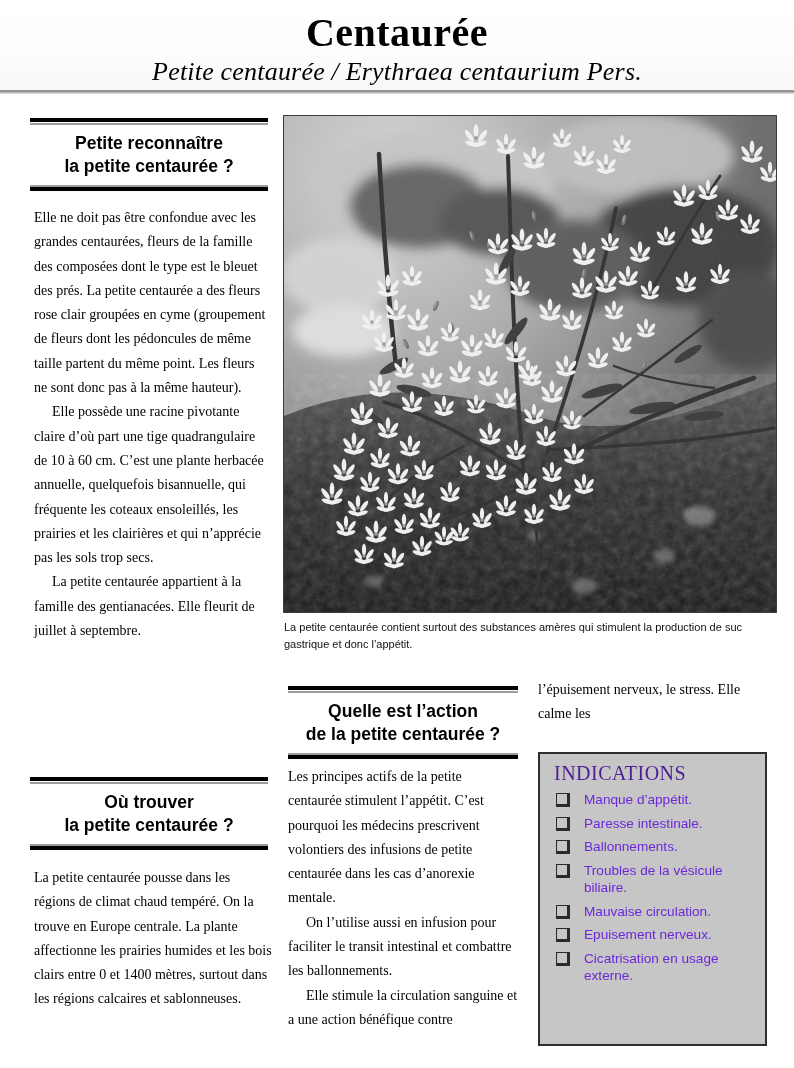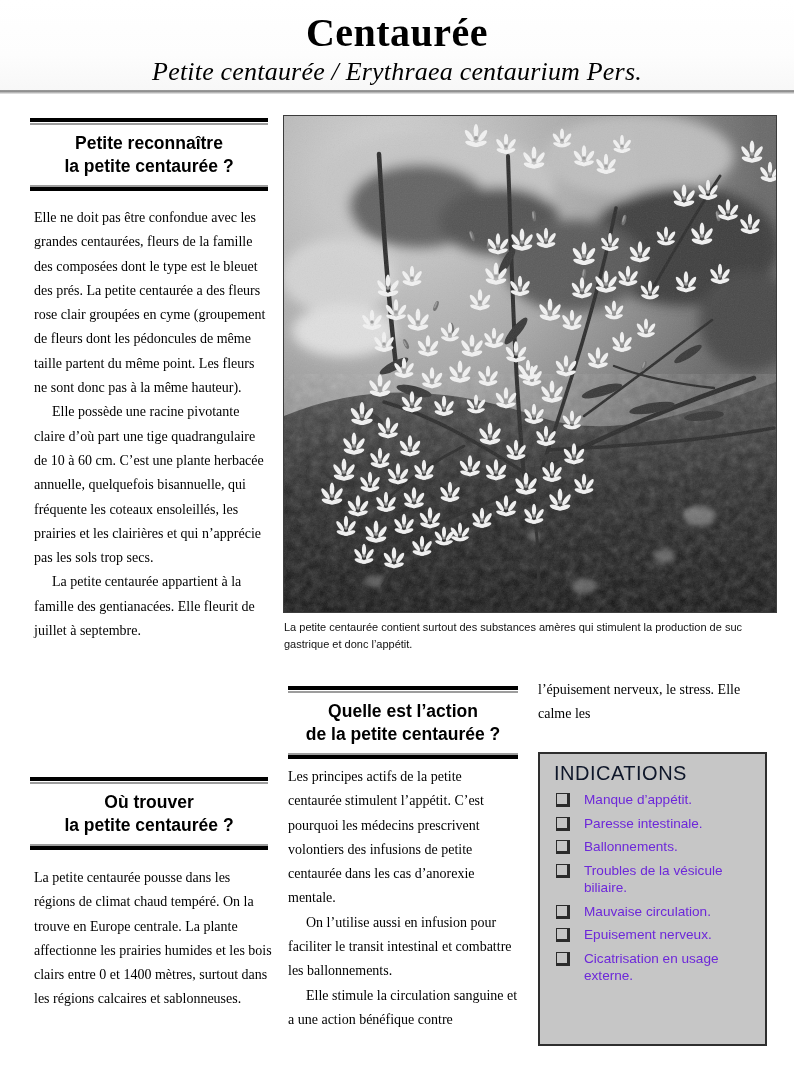--- a/index.html
+++ b/index.html
@@ -111,25 +111,25 @@
   
   #indications-box {
     position: absolute;
     left: 538px; top: 752px;
     width: 229px; height: 294px;
     background: #c6c6c6;
     border: 2px solid #2e2e2e;
     box-sizing: border-box;
   }
   #indications-title {
-    font-family: Liberation Sans, sans-serif;
+    font-family: Liberation Serif, serif;
     font-size: 20px;
     letter-spacing: 0.5px;
     padding: 8px 5px 6px 14px;
-    color: #0f172a;
+    color: #4c1d95;
   }
   #indications-list {
     list-style: none;
     margin: 0;
     padding: 0 8px 0 14px;
   }
   #indications-list li {
     position: relative;
     font-family: "Liberation Sans", sans-serif;
     font-size: 13.6px;

